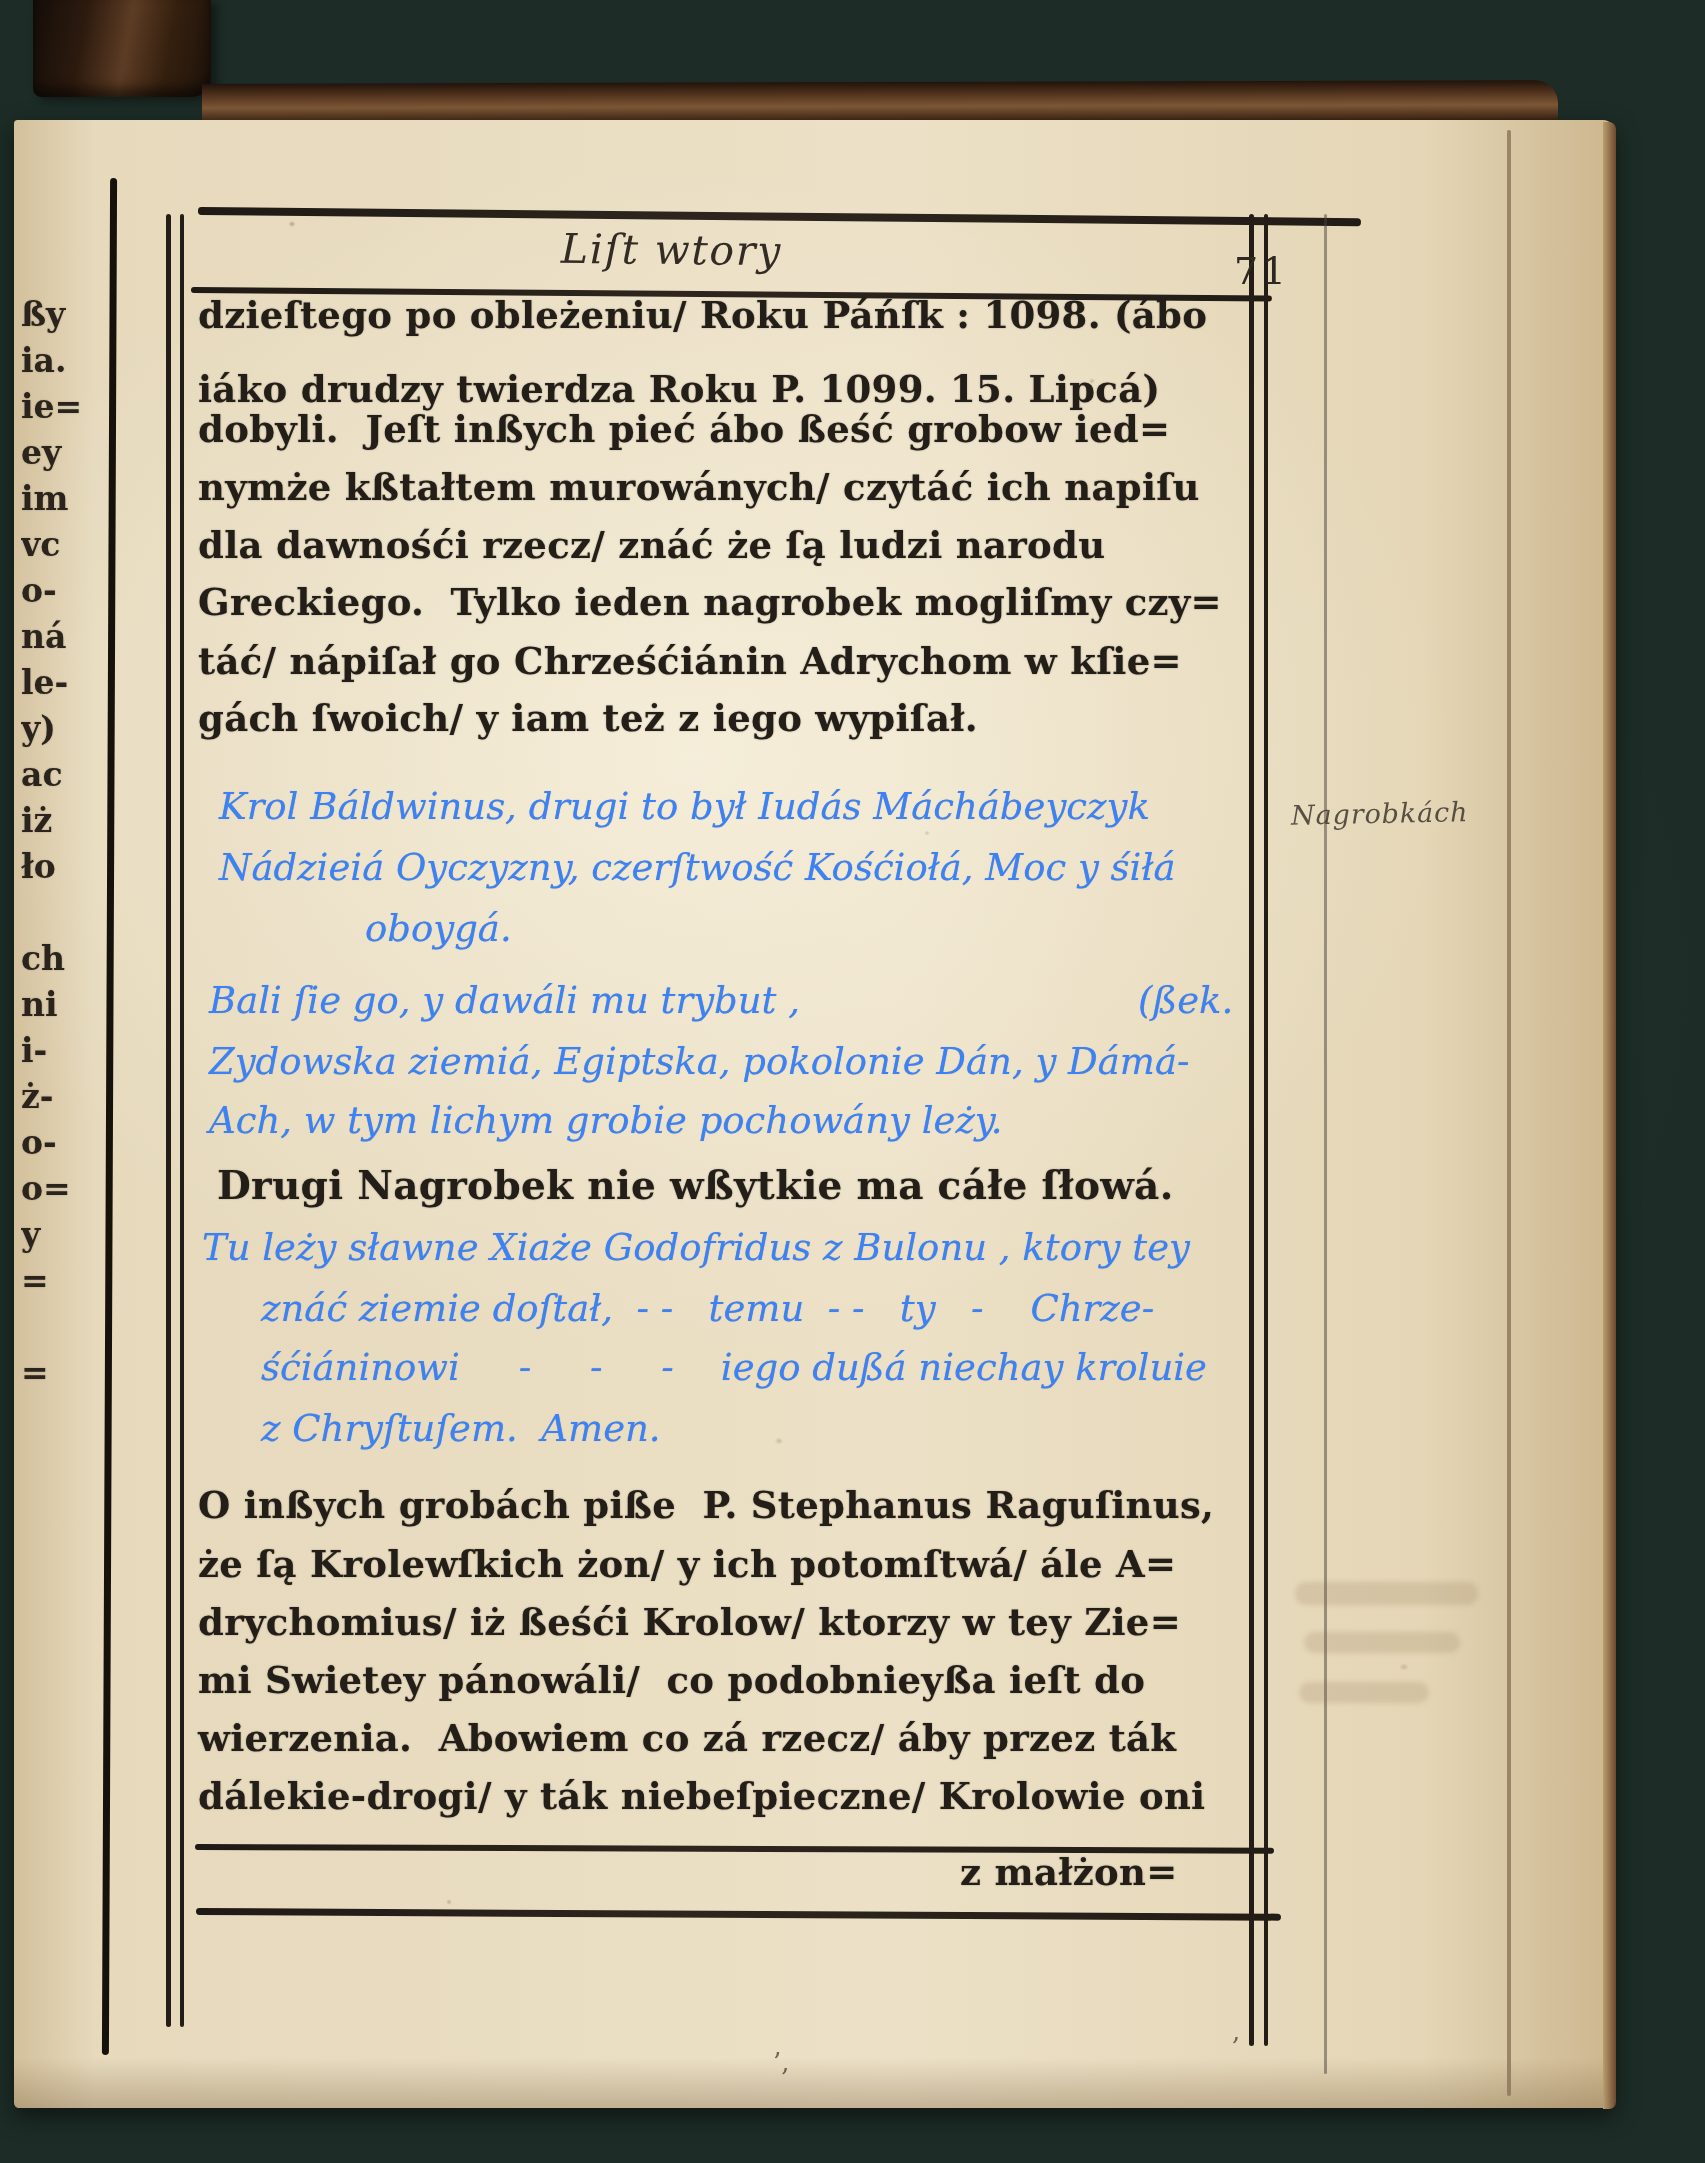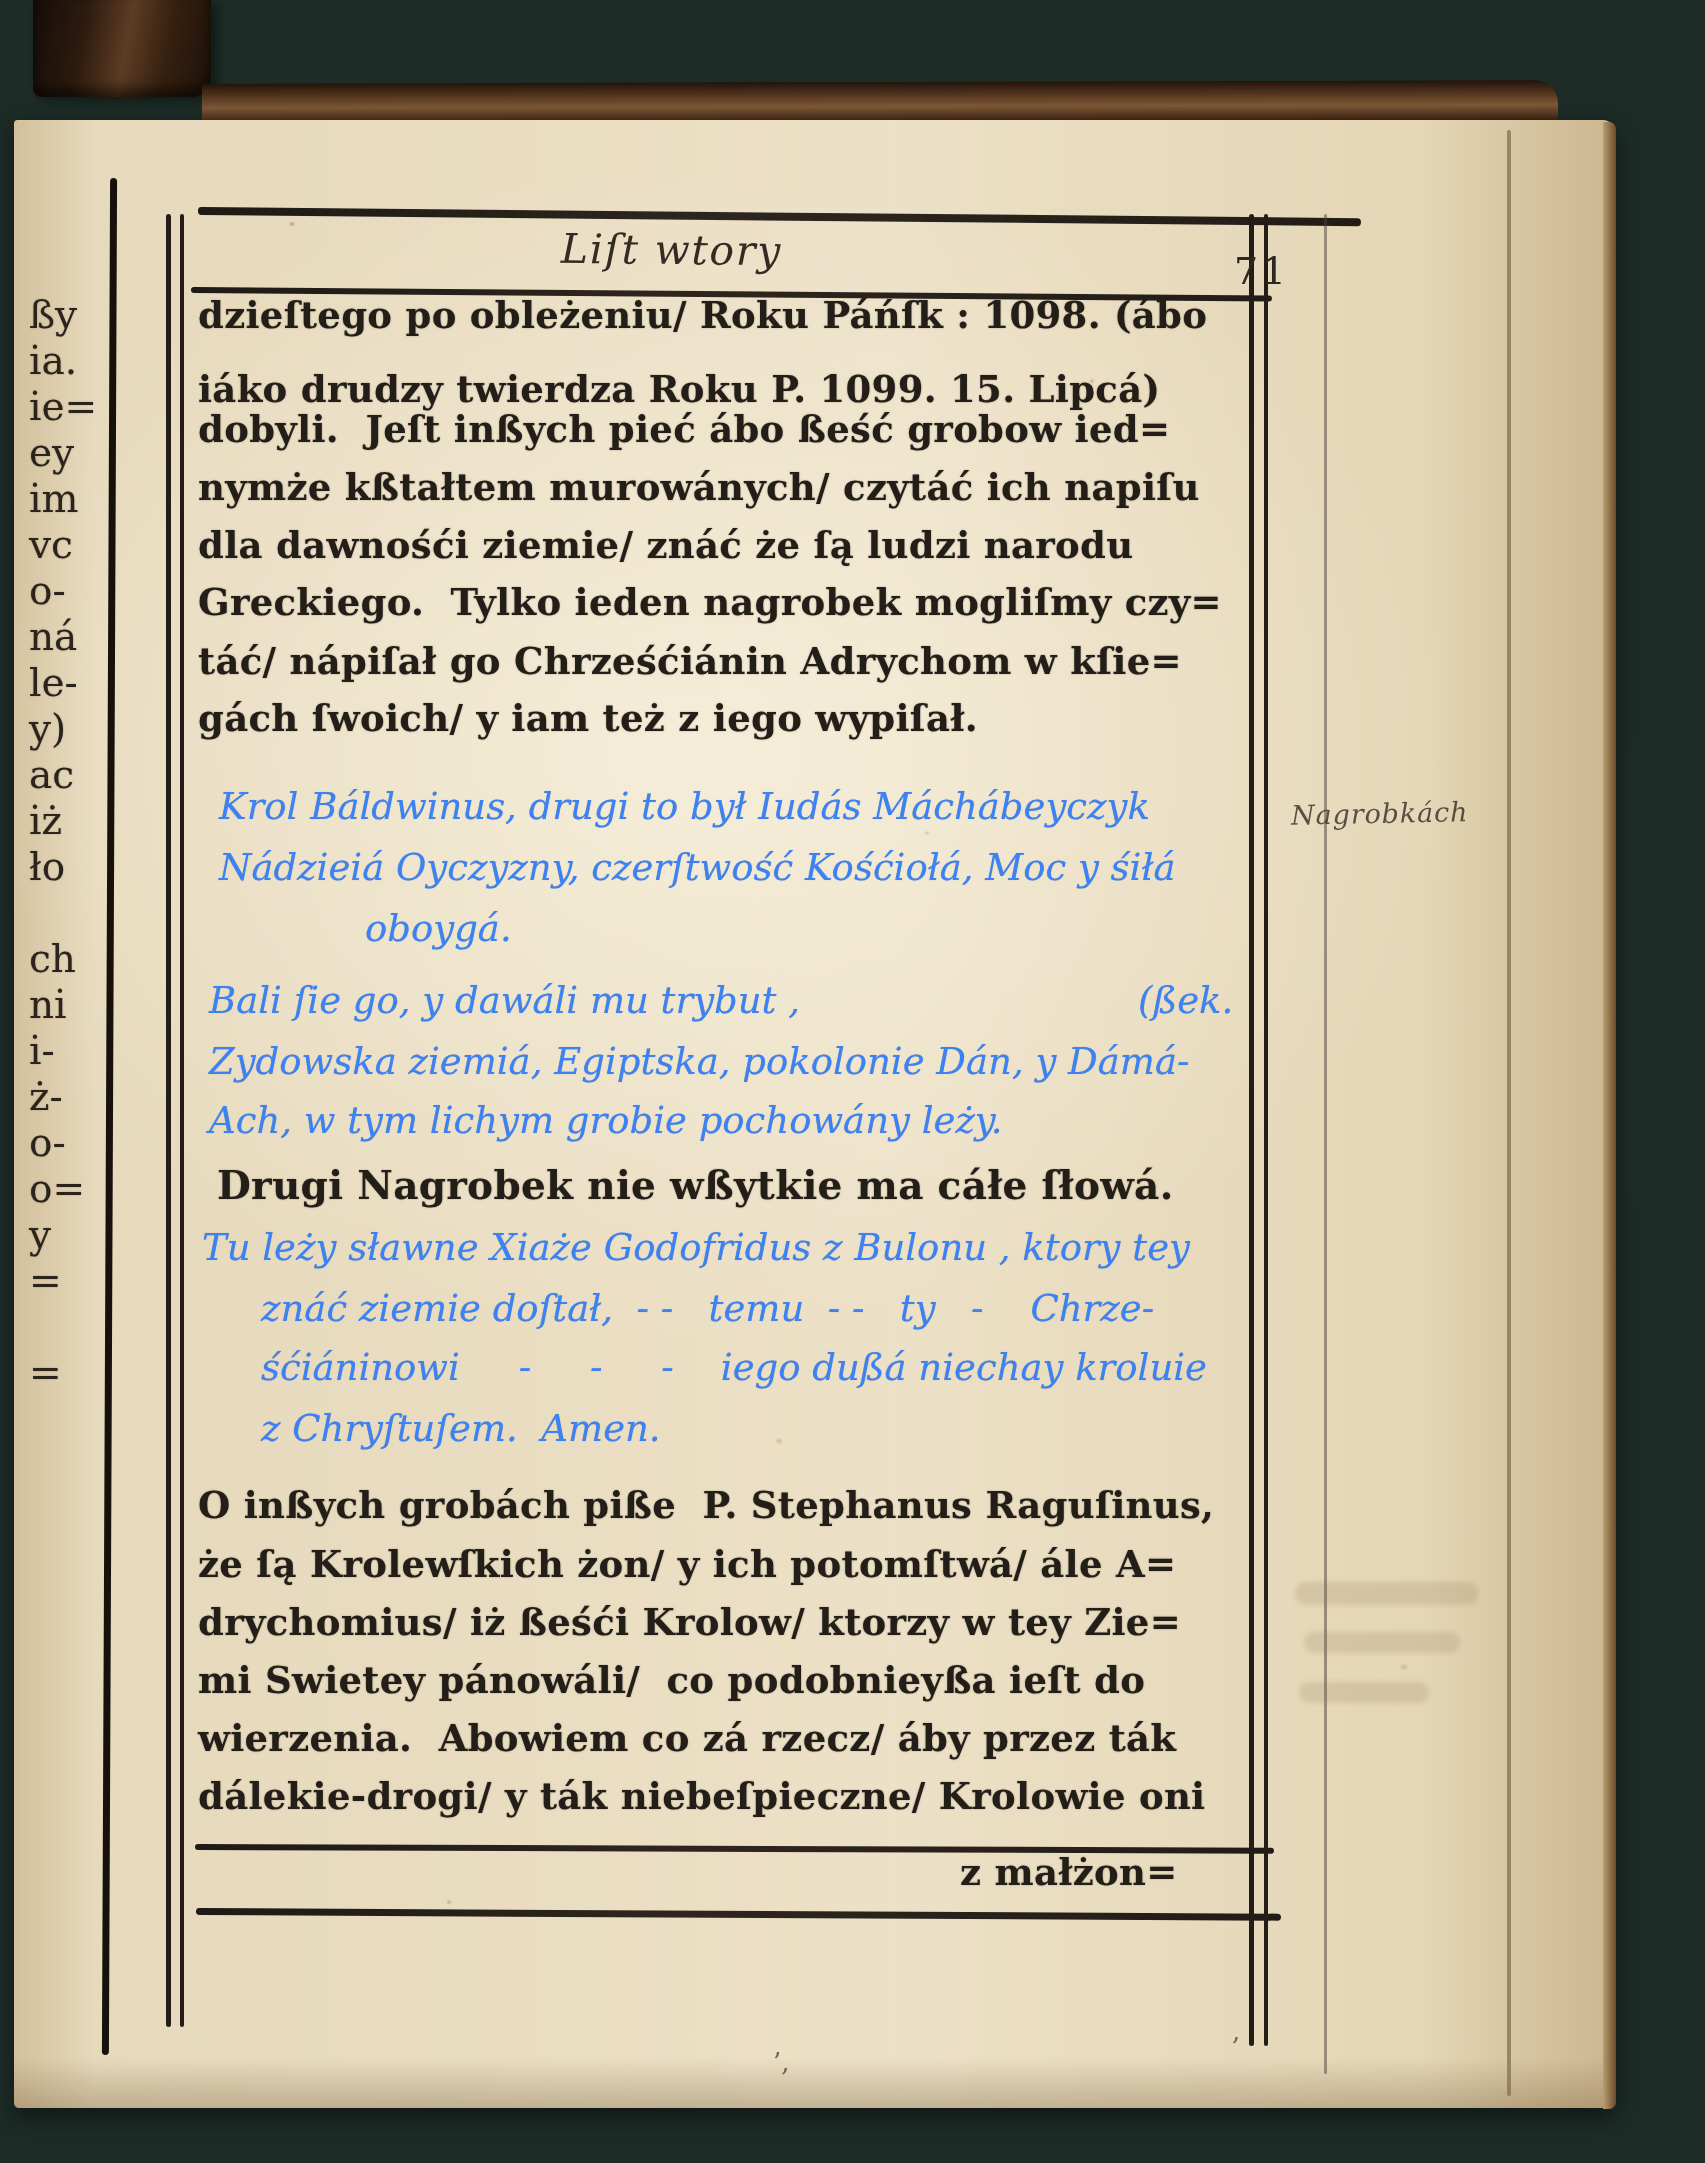--- a/index.html
+++ b/index.html
@@ -47,22 +47,22 @@
       radial-gradient(7px 5.2px at 1390px 1547px, rgba(140,100,55,.28), rgba(0,0,0,0) 70%),
       radial-gradient(4.3px 3.5px at 913px 713px, rgba(140,100,55,.3), rgba(0,0,0,0) 70%);
   }
   
   #left-sliver-line{
     left:106px;top:178px;width:7px;height:1877px;background:#17110c;
     border-radius:3.5px;transform:rotate(.25deg);
   }
   #left-fragments{left:21px;top:292px;width:83px;overflow:hidden;}
   .frag{
-    height:46px;line-height:46px;font-weight:400;font-size:39px;color:#2b241d;
-    white-space:pre;text-shadow:0 0 1.7px rgba(30,24,18,.3);margin-left:8px;
+    height:46px;line-height:46px;font-weight:700;font-size:33px;color:#2b241d;
+    white-space:pre;text-shadow:0 0 1.7px rgba(30,24,18,.3);
   }
   
   .hrule{position:absolute;background:linear-gradient(90deg,#1f1a15 0%,#2e261e 45%,#221c17 100%);border-radius:3.5px;transform-origin:left center;}
   .vrule{position:absolute;background:#241d17;border-radius:2.6px;}
   #rule-top{left:198px;top:207px;width:1163px;height:7.8px;transform:rotate(.55deg);}
   #rule-header{left:191px;top:287px;width:1081px;height:6px;transform:rotate(.45deg);}
   #rule-catch-top{left:195px;top:1844px;width:1079px;height:6px;transform:rotate(.2deg);}
   #rule-bottom{left:196px;top:1908px;width:1085px;height:7px;transform:rotate(.3deg);}
   #vrule-left-outer{left:166px;top:214px;width:5.2px;height:1813px;}
   #vrule-left-inner{left:180px;top:214px;width:3.5px;height:1813px;}
@@ -137,21 +137,21 @@
 <div class="vrule" id="vrule-right-outer"></div>
 <div class="vrule" id="vrule-margin"></div>
 
 <div class="abs" id="header-title">Liſt wtory</div>
 <div class="abs" id="page-number">71</div>
 
 <div class="bl" style="left:198px;top:294px">dzieſtego po obleżeniu/ Roku Páńſk : 1098. (ábo</div>
 <div class="bl" style="left:198px;top:368px">iáko drudzy twierdza Roku P. 1099. 15. Lipcá)</div>
 <div class="bl" style="left:198px;top:408px">dobyli.  Jeſt inßych pieć ábo ßeść grobow ied=</div>
 <div class="bl" style="left:198px;top:466px">nymże kßtałtem murowánych/ czytáć ich napiſu</div>
-<div class="bl" style="left:198px;top:524px">dla dawnośći ziemie/ znáć że ſą ludzi narodu</div>
+<div class="bl" style="left:198px;top:524px">dla dawnośći rzecz/ znáć że ſą ludzi narodu</div>
 <div class="bl" style="left:198px;top:581px">Greckiego.  Tylko ieden nagrobek mogliſmy czy=</div>
 <div class="bl" style="left:198px;top:640px">táć/ nápiſał go Chrześćiánin Adrychom w kſie=</div>
 <div class="bl" style="left:198px;top:697px">gách ſwoich/ y iam też z iego wypiſał.</div>
 
 <div class="it" style="left:219px;top:786px">Krol Báldwinus, drugi to był Iudás Máchábeyczyk</div>
 <div class="it" style="left:219px;top:847px">Nádzieiá Oyczyzny, czerſtwość Kośćiołá, Moc y śiłá</div>
 <div class="it" style="left:365px;top:908px">oboygá.</div>
 
 <div class="abs" id="margin-note">Nagrobkách</div>
 

